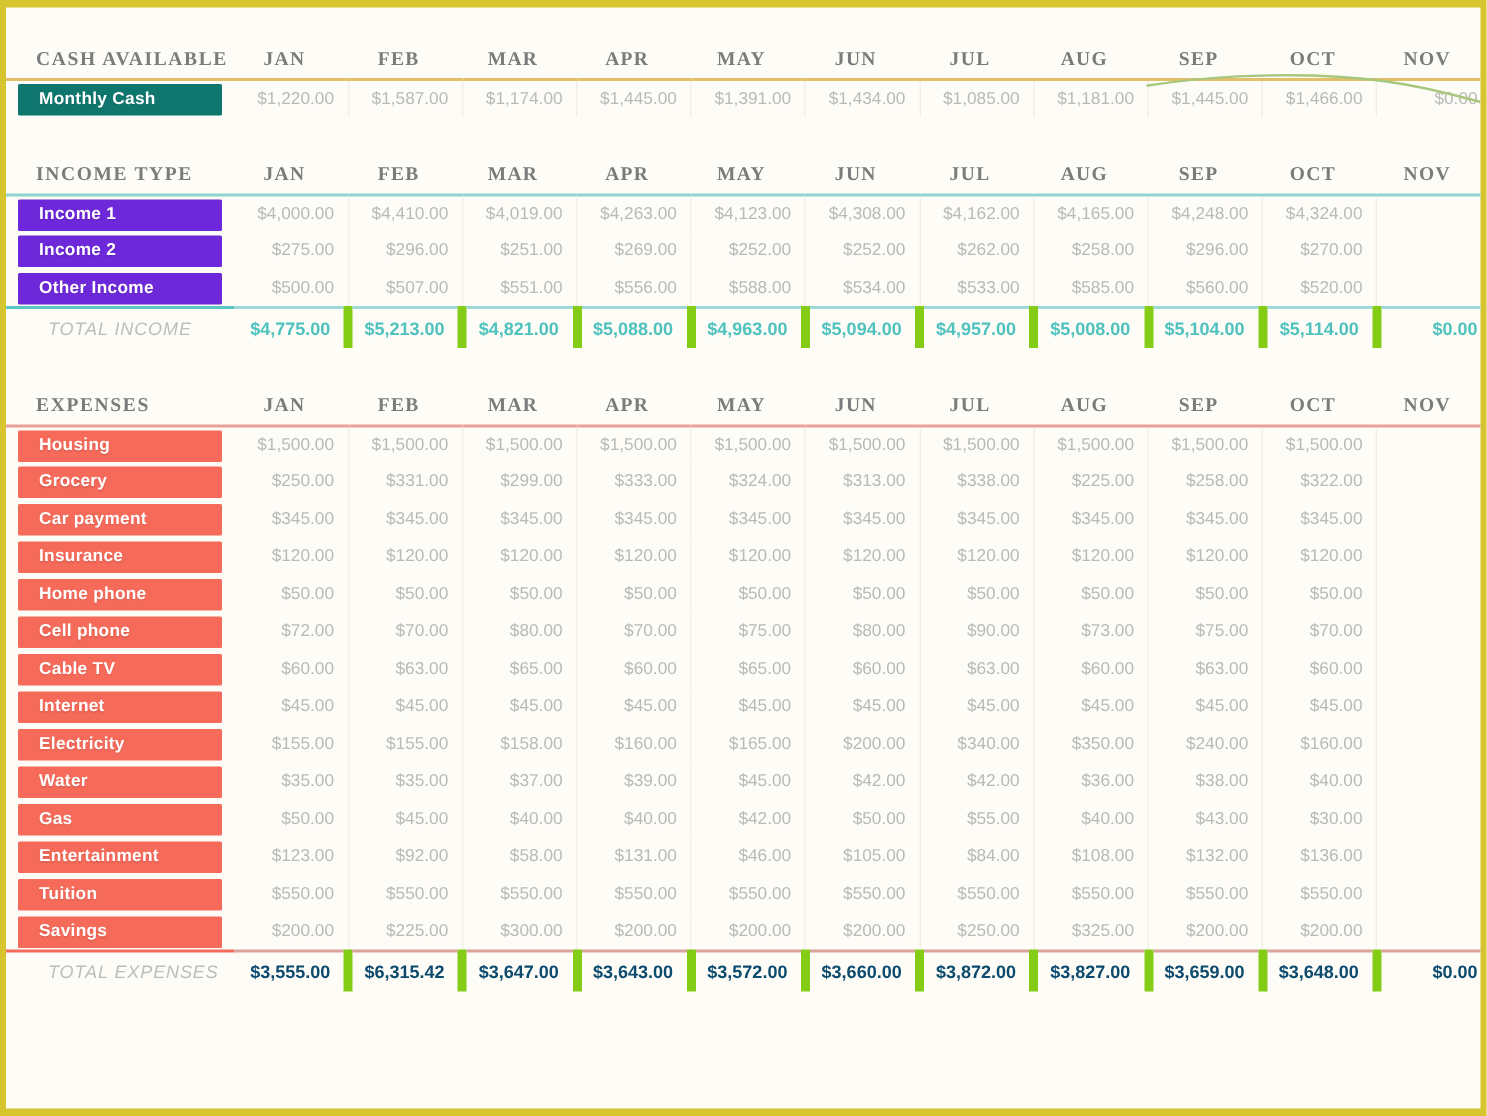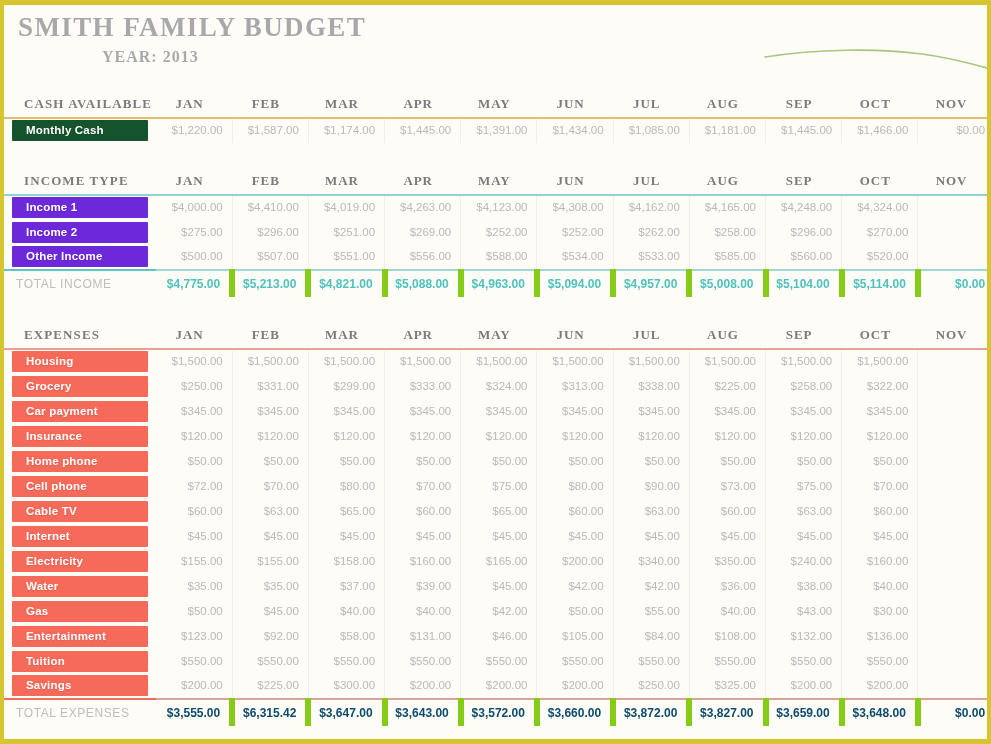--- a/index.html
+++ b/index.html
@@ -112,44 +112,45 @@
     padding: 4px 0 5px 14px;
     font-family: "Liberation Sans", sans-serif;
     font-size: 11.5px;
     font-weight: bold;
     color: #ffffff;
     letter-spacing: 0.2px;
     text-align: left;
     border-radius: 1px;
     text-shadow: 0 1px 1px rgba(0,0,0,0.10);
   }
-  .chip-orange { background: #14532d; }
+  .chip-orange { background: #0f766e; }
   .chip-teal   { background: #6d28d9; }
   .chip-red    { background: #f66a5a; }
 
   
   tr.total-row td {
     font-family: "Liberation Sans", sans-serif;
     font-size: 12px;
     font-weight: bold;
     text-align: right;
     padding: 6px 9px 6px 0;
     white-space: nowrap;
     border-top: 2px solid #d8d8d0;
     border-right: 6px solid #84cc16;
     height: 26px;
   }
   tr.total-row td:last-child { border-right: none; }
   tr.total-row td.tlbl {
     text-align: left;
-    padding-left: 12px;
+    padding-left: 28px;
     font-weight: normal;
     letter-spacing: 0.6px;
     color: #bdbdbd;
     border-right: none;
+    font-style: italic;
   }
   tr.total-row.income td { color: #4fc2bd; }
   tr.total-row.income td { border-top-color: #9fd9d5; }
   tr.total-row.income td.tlbl { color: #bdbdbd; border-top-color: #5cc6c3; }
   tr.total-row.expense td { color: #0c4a6e; }
   tr.total-row.expense td { border-top-color: #d9a49d; }
   tr.total-row.expense td.tlbl { color: #bdbdbd; border-top-color: #f66a5a; }
 
   
   .section { position: relative; }
@@ -166,24 +167,20 @@
 </style>
 </head>
 <body>
 
 <div id="sheet">
 
   <svg class="sparkline" viewBox="0 0 230 62" preserveAspectRatio="none">
     <path d="M 8 36 C 60 28, 120 27, 165 33 C 195 37, 215 43, 230 47" fill="none" stroke="#a7c77f" stroke-width="1.6" stroke-linecap="round"></path>
   </svg>
 
-  <div class="title-block">
-    <div class="doc-title">SMITH FAMILY BUDGET</div>
-    <div class="doc-year">YEAR: 2013</div>
-  </div>
 
   <div class="spacer-md"></div>
 
   <div class="section">
     <table class="grid">
       <colgroup>
         <col class="label-col">
           <col class="m-col">
           <col class="m-col">
           <col class="m-col">

